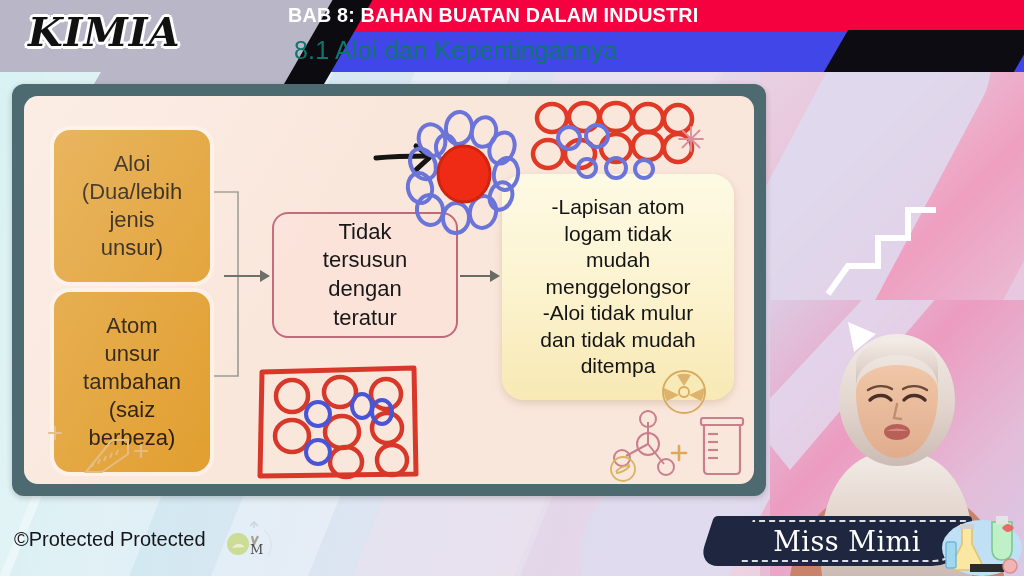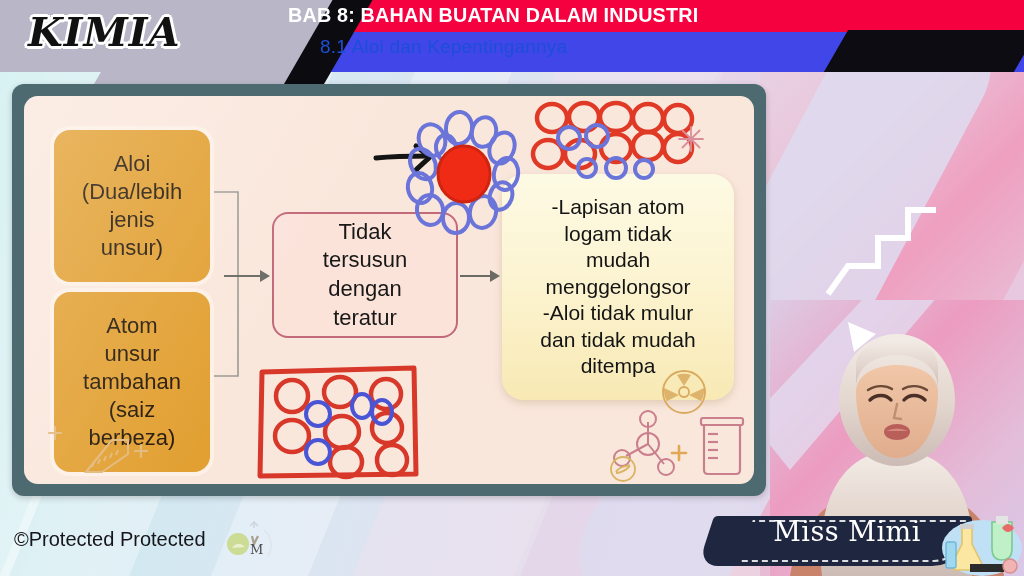--- a/index.html
+++ b/index.html
@@ -72,22 +72,22 @@
       2px 2px 0 #fff,-2px 2px 0 #fff,2px -2px 0 #fff,-2px -2px 0 #fff;
   }
   .kimia span { position:relative; }
   .chapter-title {
     position:absolute; left:288px; top:3px; width:700px; height:28px;
     color:#fff; font-weight:bold; font-size:21px; letter-spacing:.2px;
     font-family:"Liberation Sans", sans-serif;
     transform:scaleX(.94); transform-origin:left center;
   }
   .sub-title {
-    position:absolute; left:320px; top:36px; width:700px; height:32px;
-    color:#1d4ed8; font-size:19px; letter-spacing:.2px;
+    position:absolute; left:294px; top:36px; width:700px; height:32px;
+    color:#0f766e; font-size:25px; letter-spacing:.2px;
     font-family:"Liberation Sans", sans-serif;
   }
 
   
   .slide-frame {
     position:absolute; left:12px; top:84px; width:754px; height:412px;
     background:#4c6a70; border-radius:12px;
     box-shadow:0 2px 6px rgba(0,0,0,.2);
   }
   .slide-inner {
@@ -140,21 +140,21 @@
   
   .copyright {
     position:absolute; left:14px; top:528px;
     font-size:20px; color:#15151a; letter-spacing:0px;
   }
   .copy-logo { position:absolute; left:224px; top:520px; width:54px; height:48px; }
 
   .nameplate {
     position:absolute; left:722px; top:516px; width:250px; height:50px;
     background:#1f2740; border-radius:4px 4px 40px 4px;
-    display:flex; justify-content:center;
+    display:flex; align-items:center; justify-content:center;
   }
   .nameplate::before {
     content:""; position:absolute; inset:4px;
     border:2px dashed rgba(255,255,255,.85);
     border-radius:3px 3px 34px 3px;
   }
   .nameplate-left-notch {
     position:absolute; left:-16px; top:0; width:40px; height:50px;
     background:#1f2740; transform:skewX(-18deg); border-radius:4px 0 0 20px;
   }

